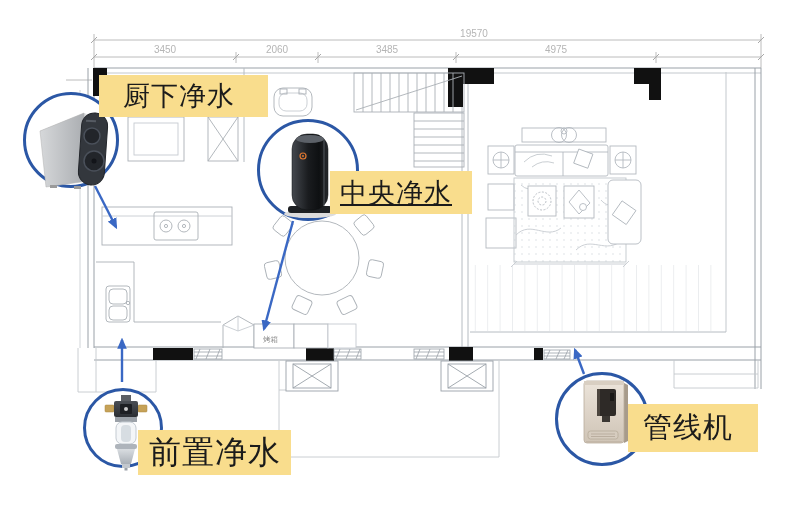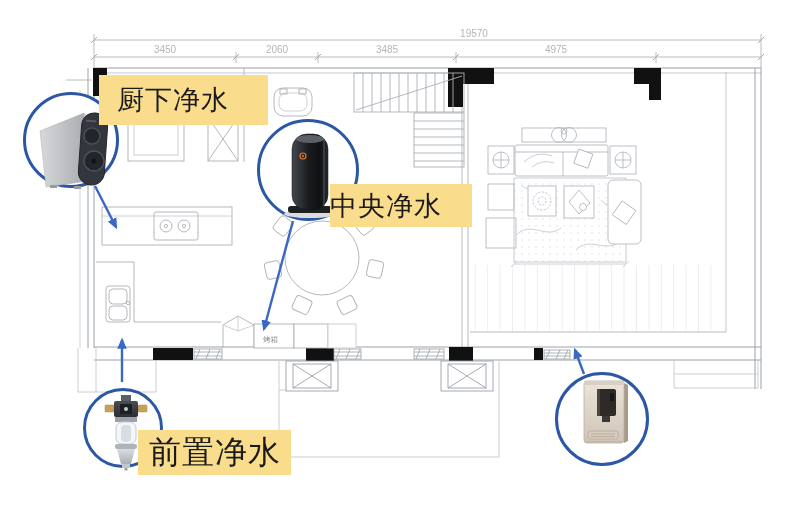--- a/index.html
+++ b/index.html
@@ -4,22 +4,22 @@
 <style>
   html,body{margin:0;padding:0;background:#fff;}
   body{font-family:"Liberation Sans","DejaVu Sans",sans-serif;}
   #stage{position:relative;width:786px;height:519px;background:#fff;overflow:hidden;margin-left:16px;}
   #stage svg{position:absolute;left:0;top:0;}
   .layer{position:absolute;left:0;top:0;width:786px;height:519px;pointer-events:none;}
   .callout-circle{position:absolute;border:3px solid #2b57a5;border-radius:50%;background:#fff;box-sizing:border-box;}
   .callout-circle svg{position:absolute;left:-3px;top:-3px;}
   .ann-label{position:absolute;background:#F9DD8D;color:#1b1b1b;display:flex;align-items:center;
              box-sizing:border-box;letter-spacing:1px;white-space:nowrap;z-index:30;}
-  .lab1{left:83px;top:75px;width:169px;height:50px;font-size:27px;padding-left:18px;}
-  .lab2{left:314px;top:184px;width:142px;height:43px;font-size:27px;padding-left:0;}
+  .lab1{left:83px;top:75px;width:169px;height:42px;font-size:27px;padding-left:24px;}
+  .lab2{left:314px;top:171px;width:142px;height:43px;font-size:27px;padding-left:10px;text-decoration:underline;}
   .lab3{left:122px;top:430px;width:153px;height:45px;font-size:32px;padding-left:11px;}
   .lab4{left:612px;top:404px;width:130px;height:48px;font-size:29px;padding-left:15px;}
   .z-plan{z-index:1}.z-arrows{z-index:10}.z-circ{z-index:20}
   text{font-family:"Liberation Sans","DejaVu Sans",sans-serif;}
 </style>
 </head>
 <body>
 
 <div id="stage">
 
@@ -324,14 +324,15 @@
       <rect x="44" y="41" width="8" height="6" fill="#3b3733"></rect>
       <rect x="30" y="56" width="30" height="8" rx="2.5" fill="#d6ccbf" stroke="#b3a795" stroke-width="0.7"></rect>
       <path d="M33,59 H57 M33,61.5 H57" stroke="#a89b8a" stroke-width="0.6"></path>
       <rect x="28" y="66" width="36" height="2" fill="#c4b8a9"></rect>
     </svg>
   </div>
 
   <div class="ann-label lab1">厨下净水</div>
   <div class="ann-label lab2">中央净水</div>
   <div class="ann-label lab3">前置净水</div>
+  <div class="ann-label lab4">管线机</div>
 
 </div>
 
 </body></html>

